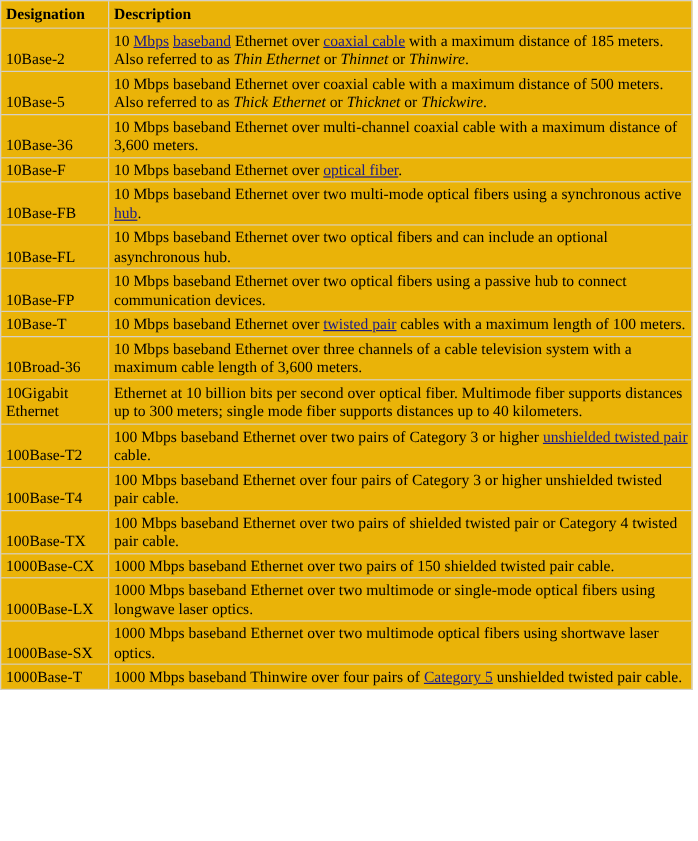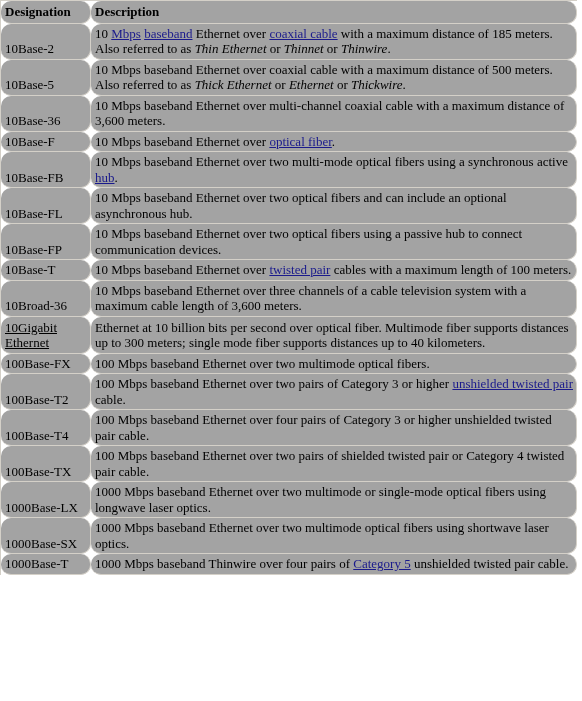--- a/index.html
+++ b/index.html
@@ -27,47 +27,45 @@
     width: 576px;
     table-layout: fixed;
     margin: 0;
     background: #ffffff;
     border-left: 1px solid #d4d0c8;
     border-top: 1px solid #d4d0c8;
   }
   table.eth td, table.eth th {
     border-right: 1px solid #d4d0c8;
     border-bottom: 1px solid #d4d0c8;
-    background: #a3a3a3;
+    background: #eab308;
     vertical-align: bottom;
     padding: 2px 3px 2px 4px;
     font-size: 13px;
     line-height: 15.5px;
-    border-radius: 10px;
   }
   table.eth th {
     font-weight: bold;
     text-align: left;
     vertical-align: middle;
     padding-top: 3px;
     padding-bottom: 3px;
   }
   col.c-desig { width: 90px; }
   col.c-desc  { width: 486px; }
 
   td.desig {
     white-space: nowrap;
     vertical-align: bottom;
     padding-bottom: 3px;
   }
   td.desig.wrap {
     white-space: normal;
     vertical-align: top;
     padding-top: 3px;
-    text-decoration: underline;
   }
   td.desc {
     vertical-align: top;
     padding-top: 3px;
     padding-right: 4px;
     text-align: left;
   }
   a.lnk {
     color: #1a1a8c;
   }
@@ -88,21 +86,21 @@
         <th>Description</th>
       </tr>
     </thead>
     <tbody id="tbody">
         <tr>
           <td class="desig">10Base-2</td>
           <td class="desc"><span>10 </span><a class="lnk" href="#">Mbps</a><span> </span><a class="lnk" href="#">baseband</a><span> Ethernet over </span><a class="lnk" href="#">coaxial cable</a><span> with a maximum distance of 185 meters. Also referred to as </span><i class="em">Thin Ethernet</i><span> or </span><i class="em">Thinnet</i><span> or </span><i class="em">Thinwire</i><span>.</span></td>
         </tr>
         <tr>
           <td class="desig">10Base-5</td>
-          <td class="desc"><span>10 Mbps baseband Ethernet over coaxial cable with a maximum distance of 500 meters. Also referred to as </span><i class="em">Thick Ethernet</i><span> or </span><i class="em">Ethernet</i><span> or </span><i class="em">Thickwire</i><span>.</span></td>
+          <td class="desc"><span>10 Mbps baseband Ethernet over coaxial cable with a maximum distance of 500 meters. Also referred to as </span><i class="em">Thick Ethernet</i><span> or </span><i class="em">Thicknet</i><span> or </span><i class="em">Thickwire</i><span>.</span></td>
         </tr>
         <tr>
           <td class="desig">10Base-36</td>
           <td class="desc"><span>10 Mbps baseband Ethernet over multi-channel coaxial cable with a maximum distance of 3,600 meters.</span></td>
         </tr>
         <tr>
           <td class="desig">10Base-F</td>
           <td class="desc"><span>10 Mbps baseband Ethernet over </span><a class="lnk" href="#">optical fiber</a><span>.</span></td>
         </tr>
         <tr>
@@ -123,34 +121,34 @@
         </tr>
         <tr>
           <td class="desig">10Broad-36</td>
           <td class="desc"><span>10 Mbps baseband Ethernet over three channels of a cable television system with a maximum cable length of 3,600 meters.</span></td>
         </tr>
         <tr>
           <td class="desig wrap">10Gigabit Ethernet</td>
           <td class="desc"><span>Ethernet at 10 billion bits per second over optical fiber. Multimode fiber supports distances up to 300 meters; single mode fiber supports distances up to 40 kilometers.</span></td>
         </tr>
         <tr>
-          <td class="desig">100Base-FX</td>
-          <td class="desc"><span>100 Mbps baseband Ethernet over two multimode optical fibers.</span></td>
-        </tr>
-        <tr>
           <td class="desig">100Base-T2</td>
           <td class="desc"><span>100 Mbps baseband Ethernet over two pairs of Category 3 or higher </span><a class="lnk" href="#">unshielded twisted pair</a><span> cable.</span></td>
         </tr>
         <tr>
           <td class="desig">100Base-T4</td>
           <td class="desc"><span>100 Mbps baseband Ethernet over four pairs of Category 3 or higher unshielded twisted pair cable.</span></td>
         </tr>
         <tr>
           <td class="desig">100Base-TX</td>
           <td class="desc"><span>100 Mbps baseband Ethernet over two pairs of shielded twisted pair or Category 4 twisted pair cable.</span></td>
+        </tr>
+        <tr>
+          <td class="desig">1000Base-CX</td>
+          <td class="desc"><span>1000 Mbps baseband Ethernet over two pairs of 150 shielded twisted pair cable.</span></td>
         </tr>
         <tr>
           <td class="desig">1000Base-LX</td>
           <td class="desc"><span>1000 Mbps baseband Ethernet over two multimode or single-mode optical fibers using longwave laser optics.</span></td>
         </tr>
         <tr>
           <td class="desig">1000Base-SX</td>
           <td class="desc"><span>1000 Mbps baseband Ethernet over two multimode optical fibers using shortwave laser optics.</span></td>
         </tr>
         <tr>

